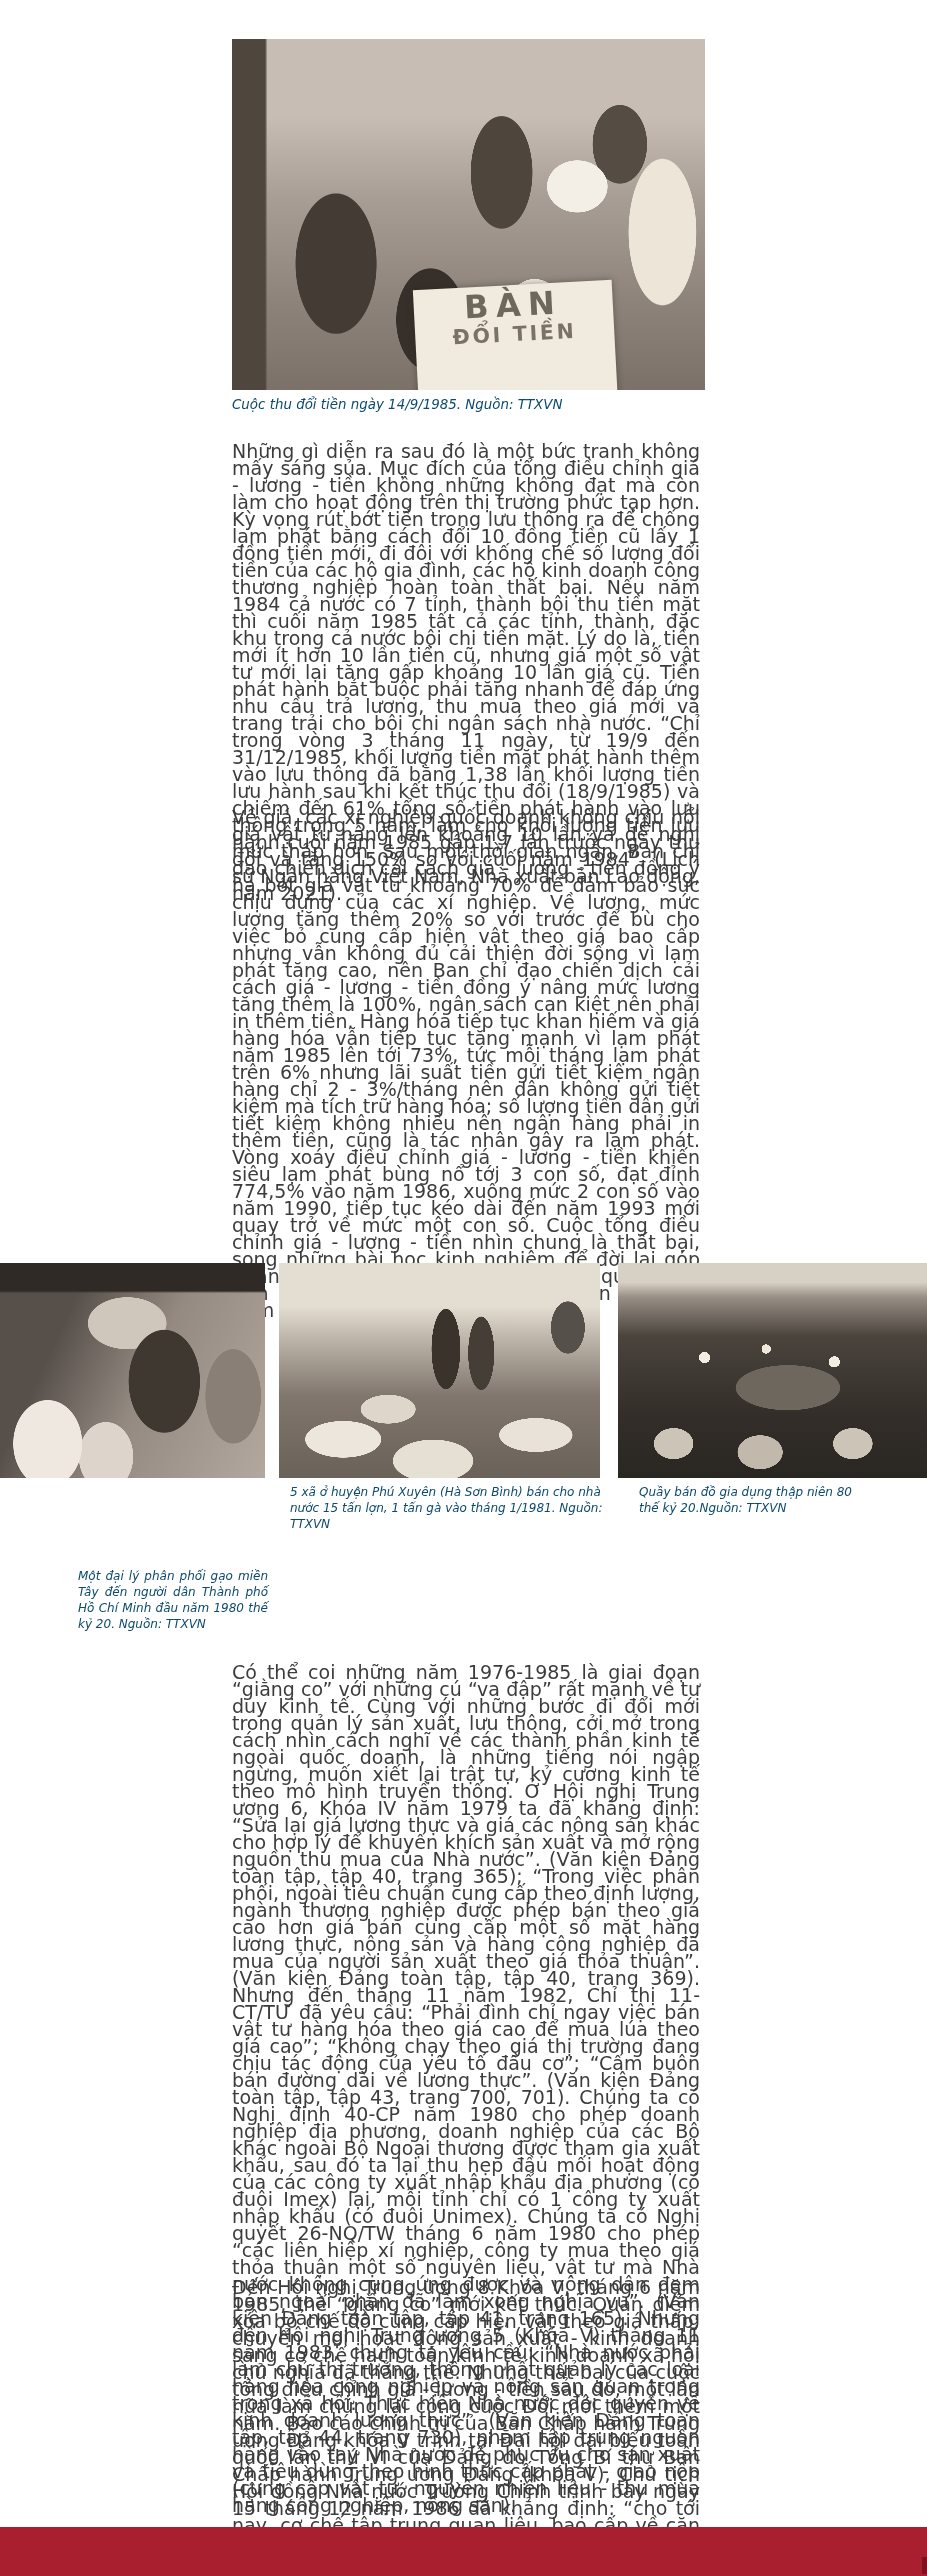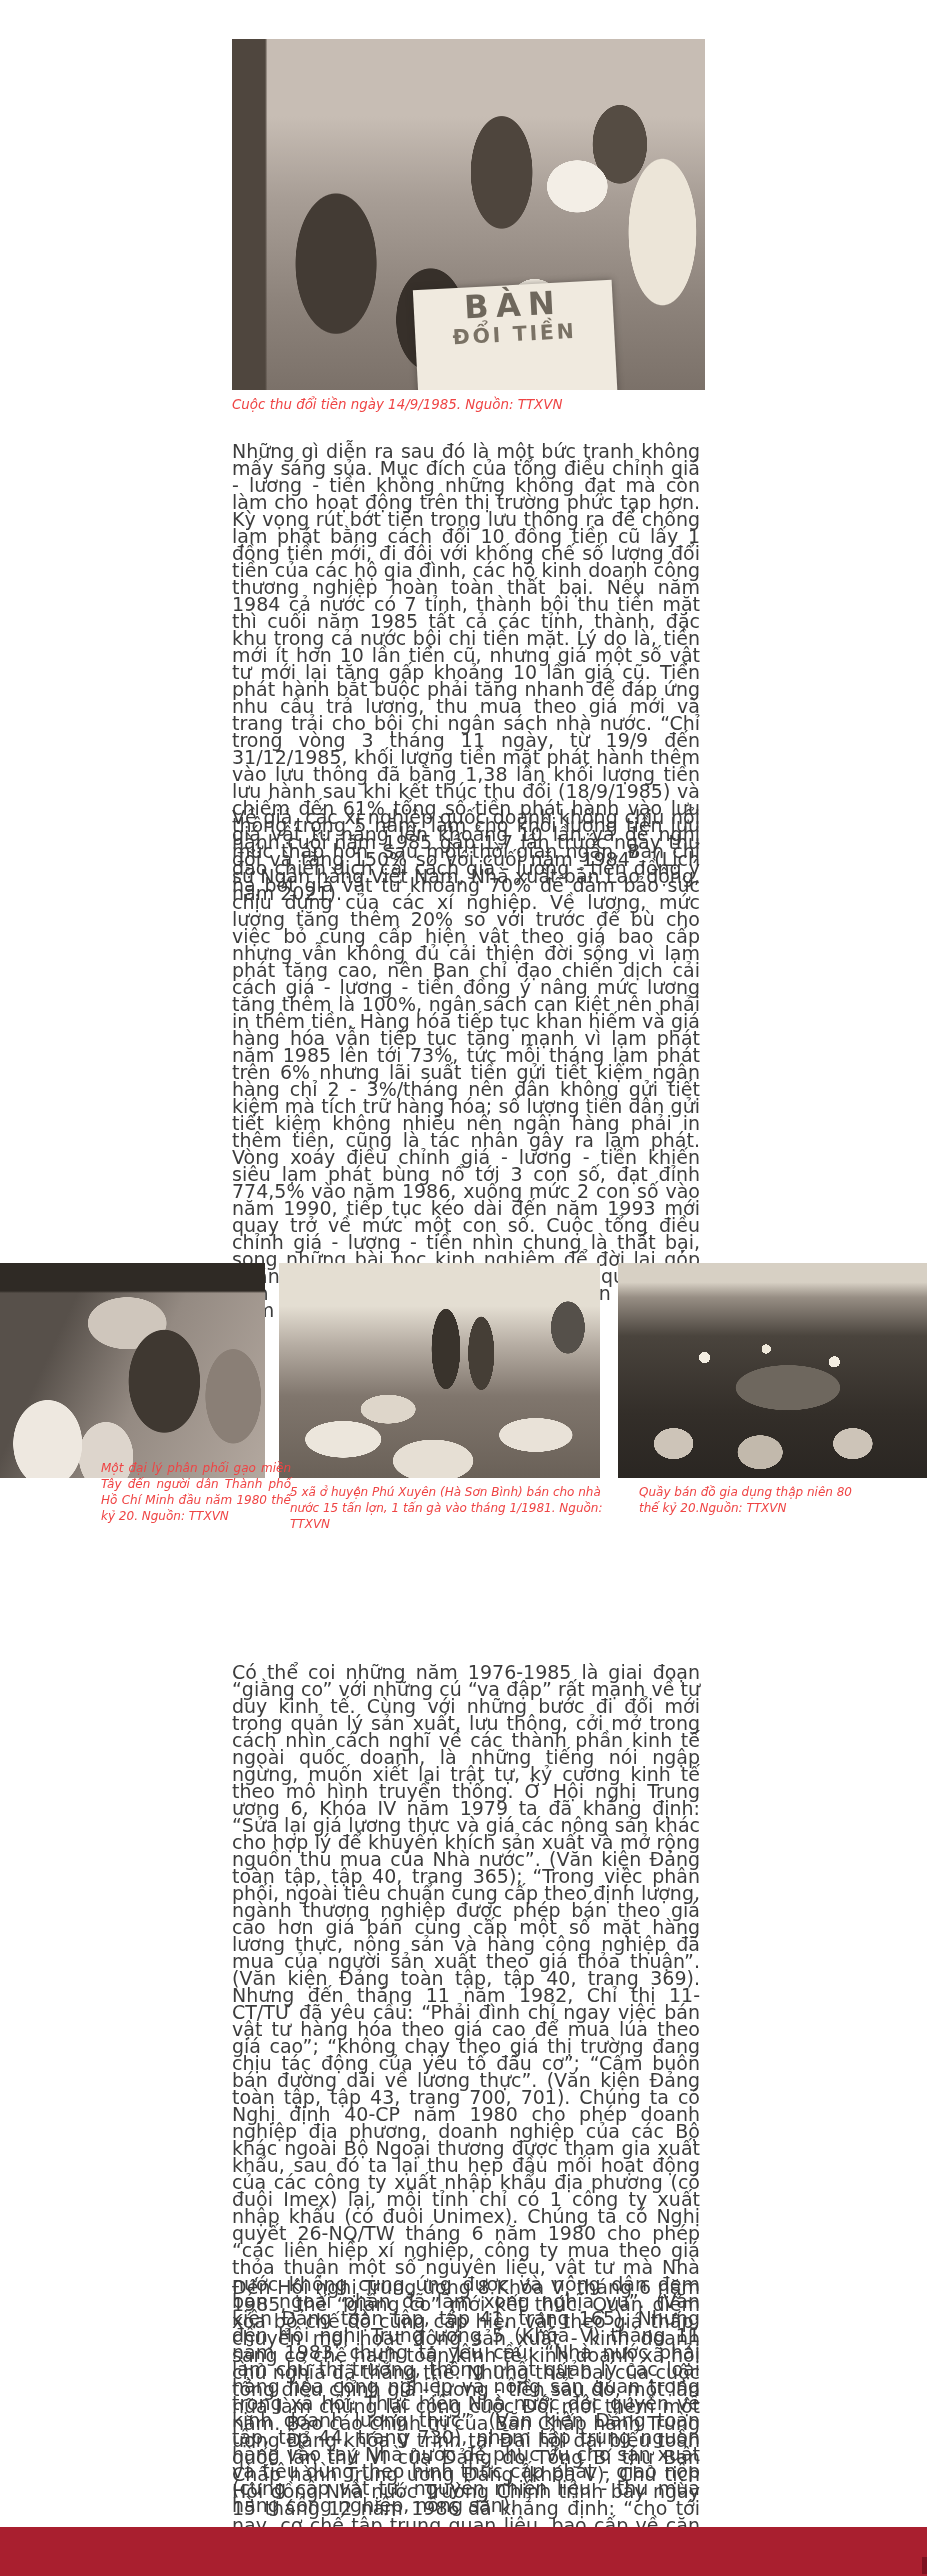--- a/index.html
+++ b/index.html
@@ -24,25 +24,25 @@
   .sign{
     position:absolute;left:39%;top:70%;width:42%;height:36%;
     background:#f0eadf;transform:rotate(-3deg);
     display:flex;flex-direction:column;align-items:center;padding-top:3.7px;box-sizing:border-box;
     box-shadow:0 0 7.4px rgba(40,35,30,.45);
   }
   .sign-l1{font-size:32px;font-weight:bold;color:#6e675c;letter-spacing:7.4px;line-height:33px;}
   .sign-l2{font-size:20.4px;font-weight:bold;color:#7a7265;letter-spacing:2.8px;line-height:24px;}
   
   .caption{
-    position:absolute;font-style:italic;color:#ef4444;
+    position:absolute;font-style:italic;color:#0c4a6e;
     font-size:12px;line-height:16px;
   }
   .hero-caption{left:232px;top:396px;width:473px;font-size:13.4px;line-height:17.6px;}
-  #c1{left:78px;top:1460px;width:190px;text-align:justify;margin-left:23px;}
+  #c1{left:78px;top:1568px;width:190px;text-align:justify;}
   #c2{left:290px;top:1484px;width:323px;}
   #c3{left:639px;top:1484px;width:227px;}
   
   .body-text{
     position:absolute;left:232px;width:468px;color:#3c3c3c;
     font-size:19px;line-height:17px;text-align:justify;
   }
   #p1{top:443px;}
   #p2{top:809px;}
   #p3{top:1664px;}

